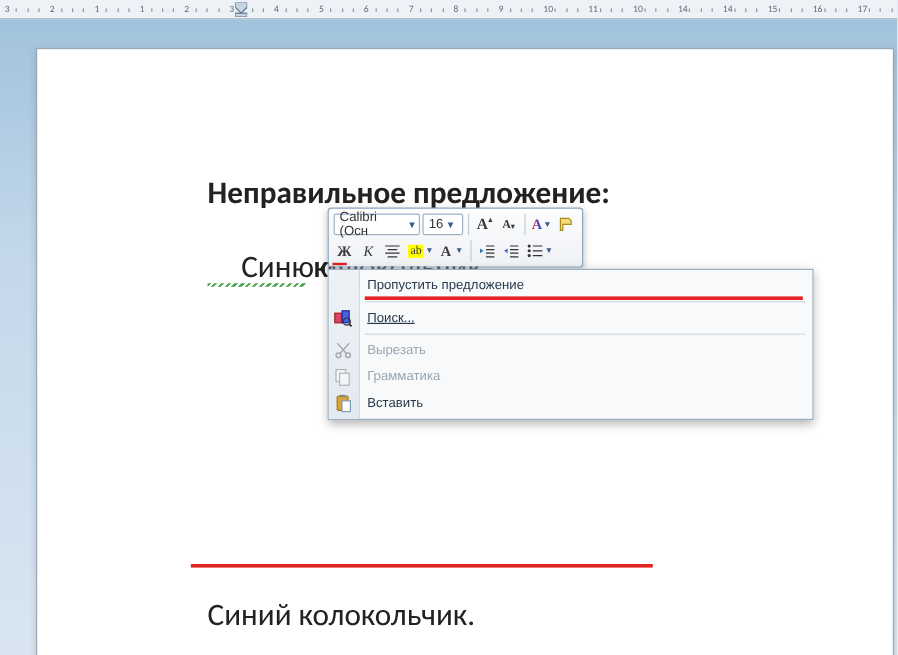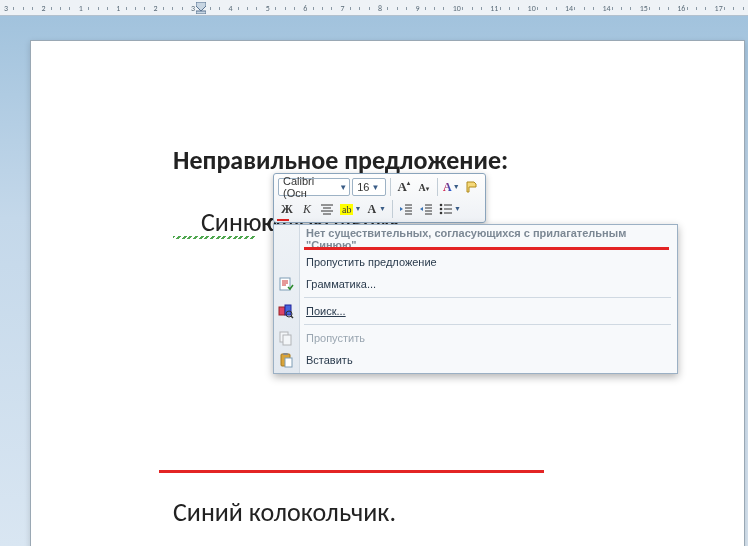--- a/index.html
+++ b/index.html
@@ -330,37 +330,24 @@
           <line x1="5" y1="10" x2="13" y2="10" stroke="#333"></line>
         </svg>
         <span class="caret">▼</span>
     </span>
   </div>
 </div>
 
 <div class="ctx-menu" style="left:273px; top:224px; width:405px;">
   <div class="gutter"></div>
 
-  <div class="item header">
-    <span>Нет существительных, согласующихся с прилагательным "Синюю".</span>
-  </div>
   <div class="red-callout" style="left:30px; top:22px; width:365px;"></div>
 
   <div class="item">
     <span>Пропустить предложение</span>
-  </div>
-  <div class="item">
-    <span class="icon">
-      <svg width="16" height="16" viewBox="0 0 16 16">
-          <rect x="2" y="2" width="10" height="12" fill="#fff" stroke="#7f9db5"></rect>
-          <path d="M4 5h6M4 7h6M4 9h4" stroke="#c33" stroke-width="1"></path>
-          <path d="M10 11 l2 2 l3 -4" stroke="#2a8a2a" fill="none" stroke-width="1.5"></path>
-        </svg>
-    </span>
-    <span>Грамматика...</span>
   </div>
 
   <div class="divider"></div>
 
   <div class="item">
     <span class="icon">
       <svg width="16" height="16" viewBox="0 0 16 16">
           <rect x="1" y="4" width="6" height="8" fill="#d46" stroke="#922"></rect>
           <rect x="7" y="2" width="6" height="10" fill="#46d" stroke="#229"></rect>
           <circle cx="11" cy="11" r="3" fill="none" stroke="#333"></circle>
@@ -368,25 +355,35 @@
         </svg>
     </span>
     <span><span style="text-decoration:underline;">Поиск...</span></span>
   </div>
 
   <div class="divider"></div>
 
   <div class="item disabled">
     <span class="icon">
       <svg width="16" height="16" viewBox="0 0 16 16" opacity=".55">
+          <circle cx="4" cy="12" r="2" fill="none" stroke="#666"></circle>
+          <circle cx="12" cy="12" r="2" fill="none" stroke="#666"></circle>
+          <path d="M5 11 L13 2 M11 11 L3 2" stroke="#666"></path>
+        </svg>
+    </span>
+    <span>Вырезать</span>
+  </div>
+  <div class="item disabled">
+    <span class="icon">
+      <svg width="16" height="16" viewBox="0 0 16 16" opacity=".55">
           <rect x="2" y="2" width="8" height="10" fill="#fff" stroke="#888"></rect>
           <rect x="5" y="5" width="8" height="10" fill="#fff" stroke="#888"></rect>
         </svg>
     </span>
-    <span>Пропустить</span>
+    <span>Грамматика</span>
   </div>
   <div class="item">
     <span class="icon">
       <svg width="16" height="16" viewBox="0 0 16 16">
           <rect x="3" y="2" width="9" height="12" rx="1" fill="#d9a43a" stroke="#a5781f"></rect>
           <rect x="5" y="1" width="5" height="2" rx="1" fill="#888"></rect>
           <rect x="7" y="6" width="7" height="9" fill="#fff" stroke="#7f9db5"></rect>
         </svg>
     </span>
     <span>Вставить</span>

